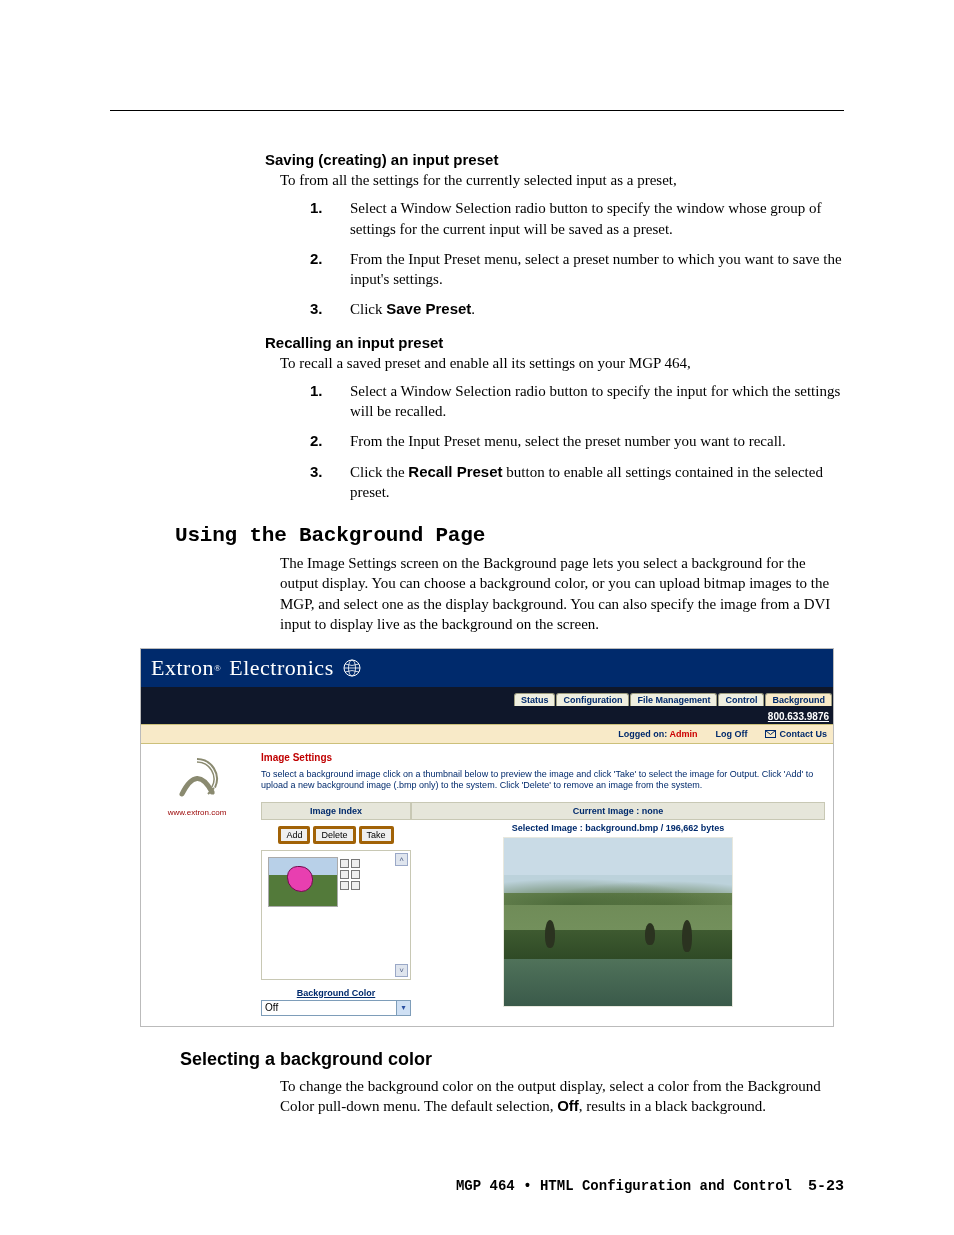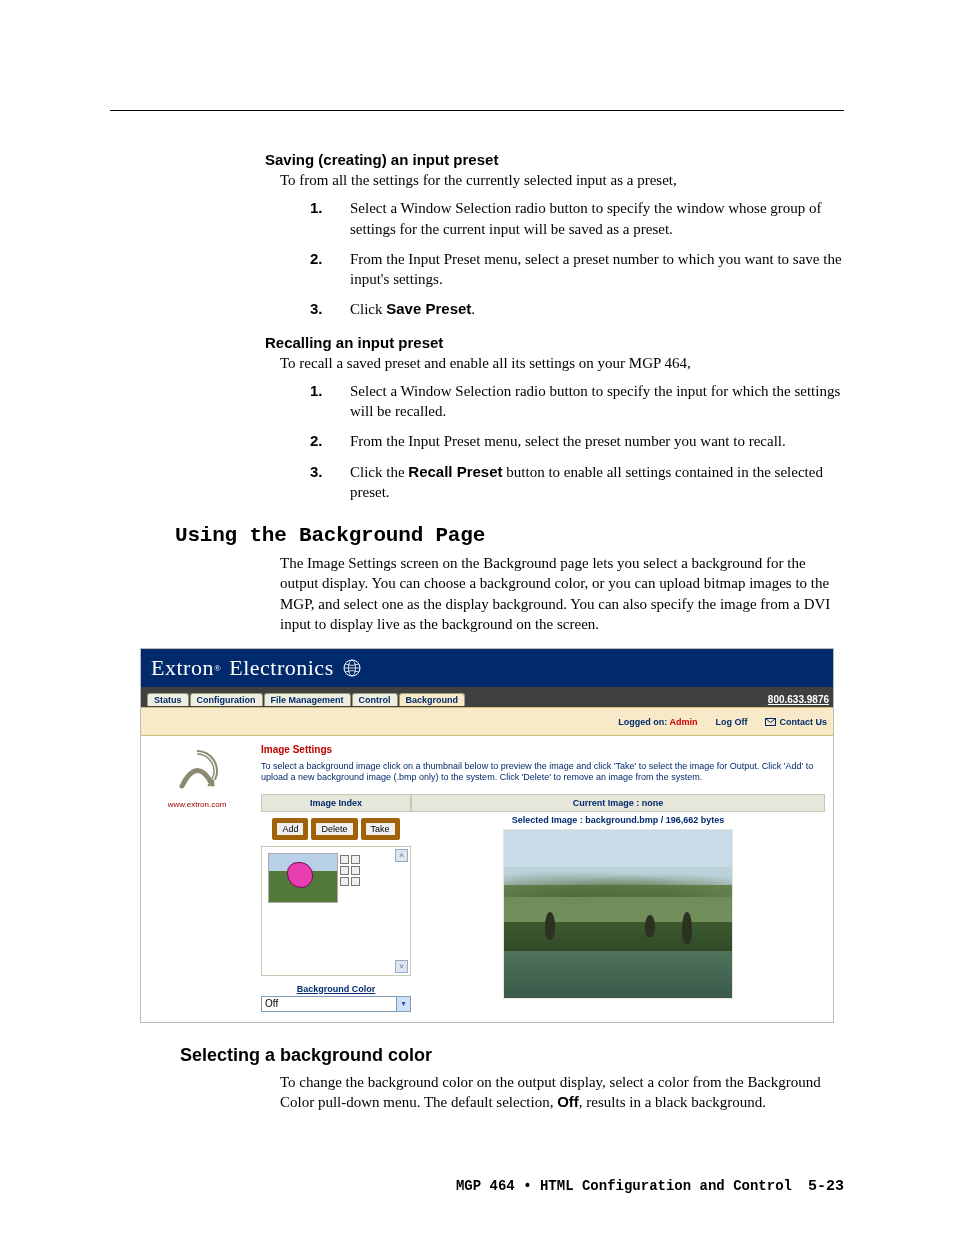--- a/index.html
+++ b/index.html
@@ -82,24 +82,25 @@
     align-items: center;
     padding-left: 10px;
     font-family: "Times New Roman", serif;
     font-size: 22px;
     font-weight: 400;
     letter-spacing: 0.5px;
   }
   .shot-banner .r { font-size: 9px; vertical-align: super; margin-right: 2px;}
   .shot-banner svg { margin-left: 8px; }
   .tabbar-wrap {
-    background: #404040;
+    background: #0f172a;
     padding-top: 2px;
     display: flex;
-    align-items: flex-start;
+    align-items: flex-end;
+    flex-direction: column;
   }
   .tabbar {
     display: flex;
     align-items: flex-end;
     gap: 0px;
     padding-left: 6px;
     height: 17px;
   }
   .tab {
     background: #efefe0;
@@ -125,21 +126,21 @@
     color: #fff;
     font-size: 10px;
     font-weight: 700;
     text-decoration: underline;
     line-height: 1;
   }
   .subbar {
     background: #f8eac8;
     border-top: 1px solid #ccc07a;
     border-bottom: 1px solid #ccc07a;
-    height: 29px;
+    height: 20px;
     display: flex;
     align-items: center;
     justify-content: flex-end;
     font-size: 9px;
     font-weight: 700;
     color: #002a6c;
     padding-right: 6px;
     gap: 18px;
   }
   .subbar .logged { color: #002a6c; }
@@ -194,21 +195,21 @@
     font-weight: 700;
     font-size: 9px;
     padding: 3px 0 4px 0;
   }
   .btnrow {
     display:flex; gap:3px; justify-content:center;
     padding: 6px 0;
   }
   .btn {
     font-size: 9px;
-    border: 5px solid #a16207;
+    border: 3px solid #a16207;
     background: #efefef;
     padding: 1px 5px;
     border-radius: 2px;
     font-family: Tahoma, Arial, sans-serif;
   }
   .thumb-area {
     border: 1px solid #c8c8b4;
     background: #fff;
     height: 130px;
     position: relative;

